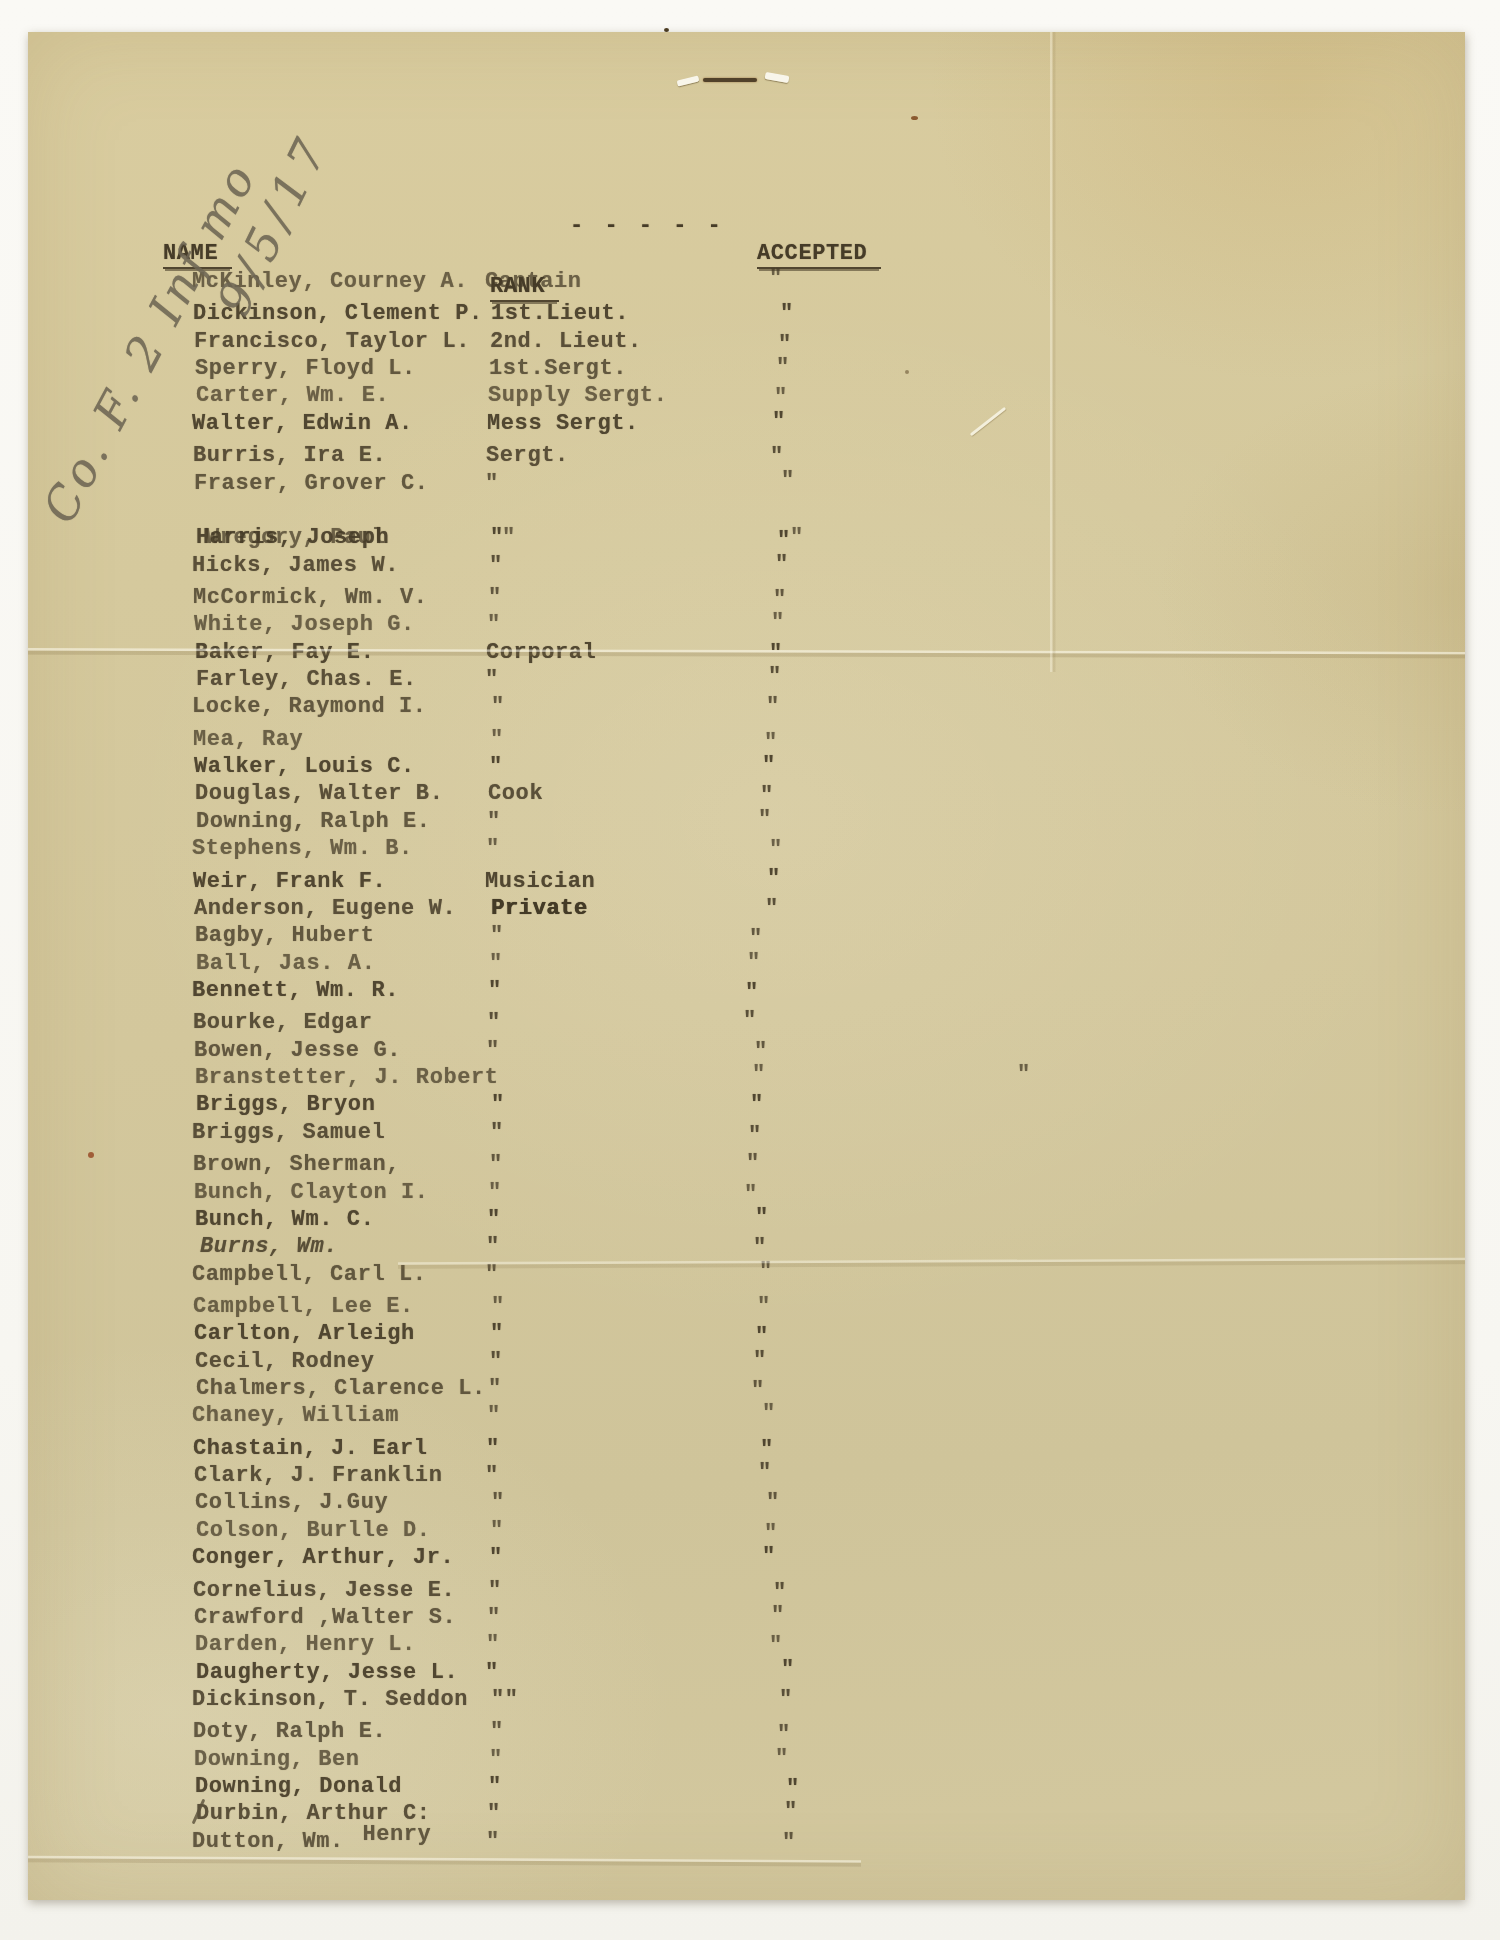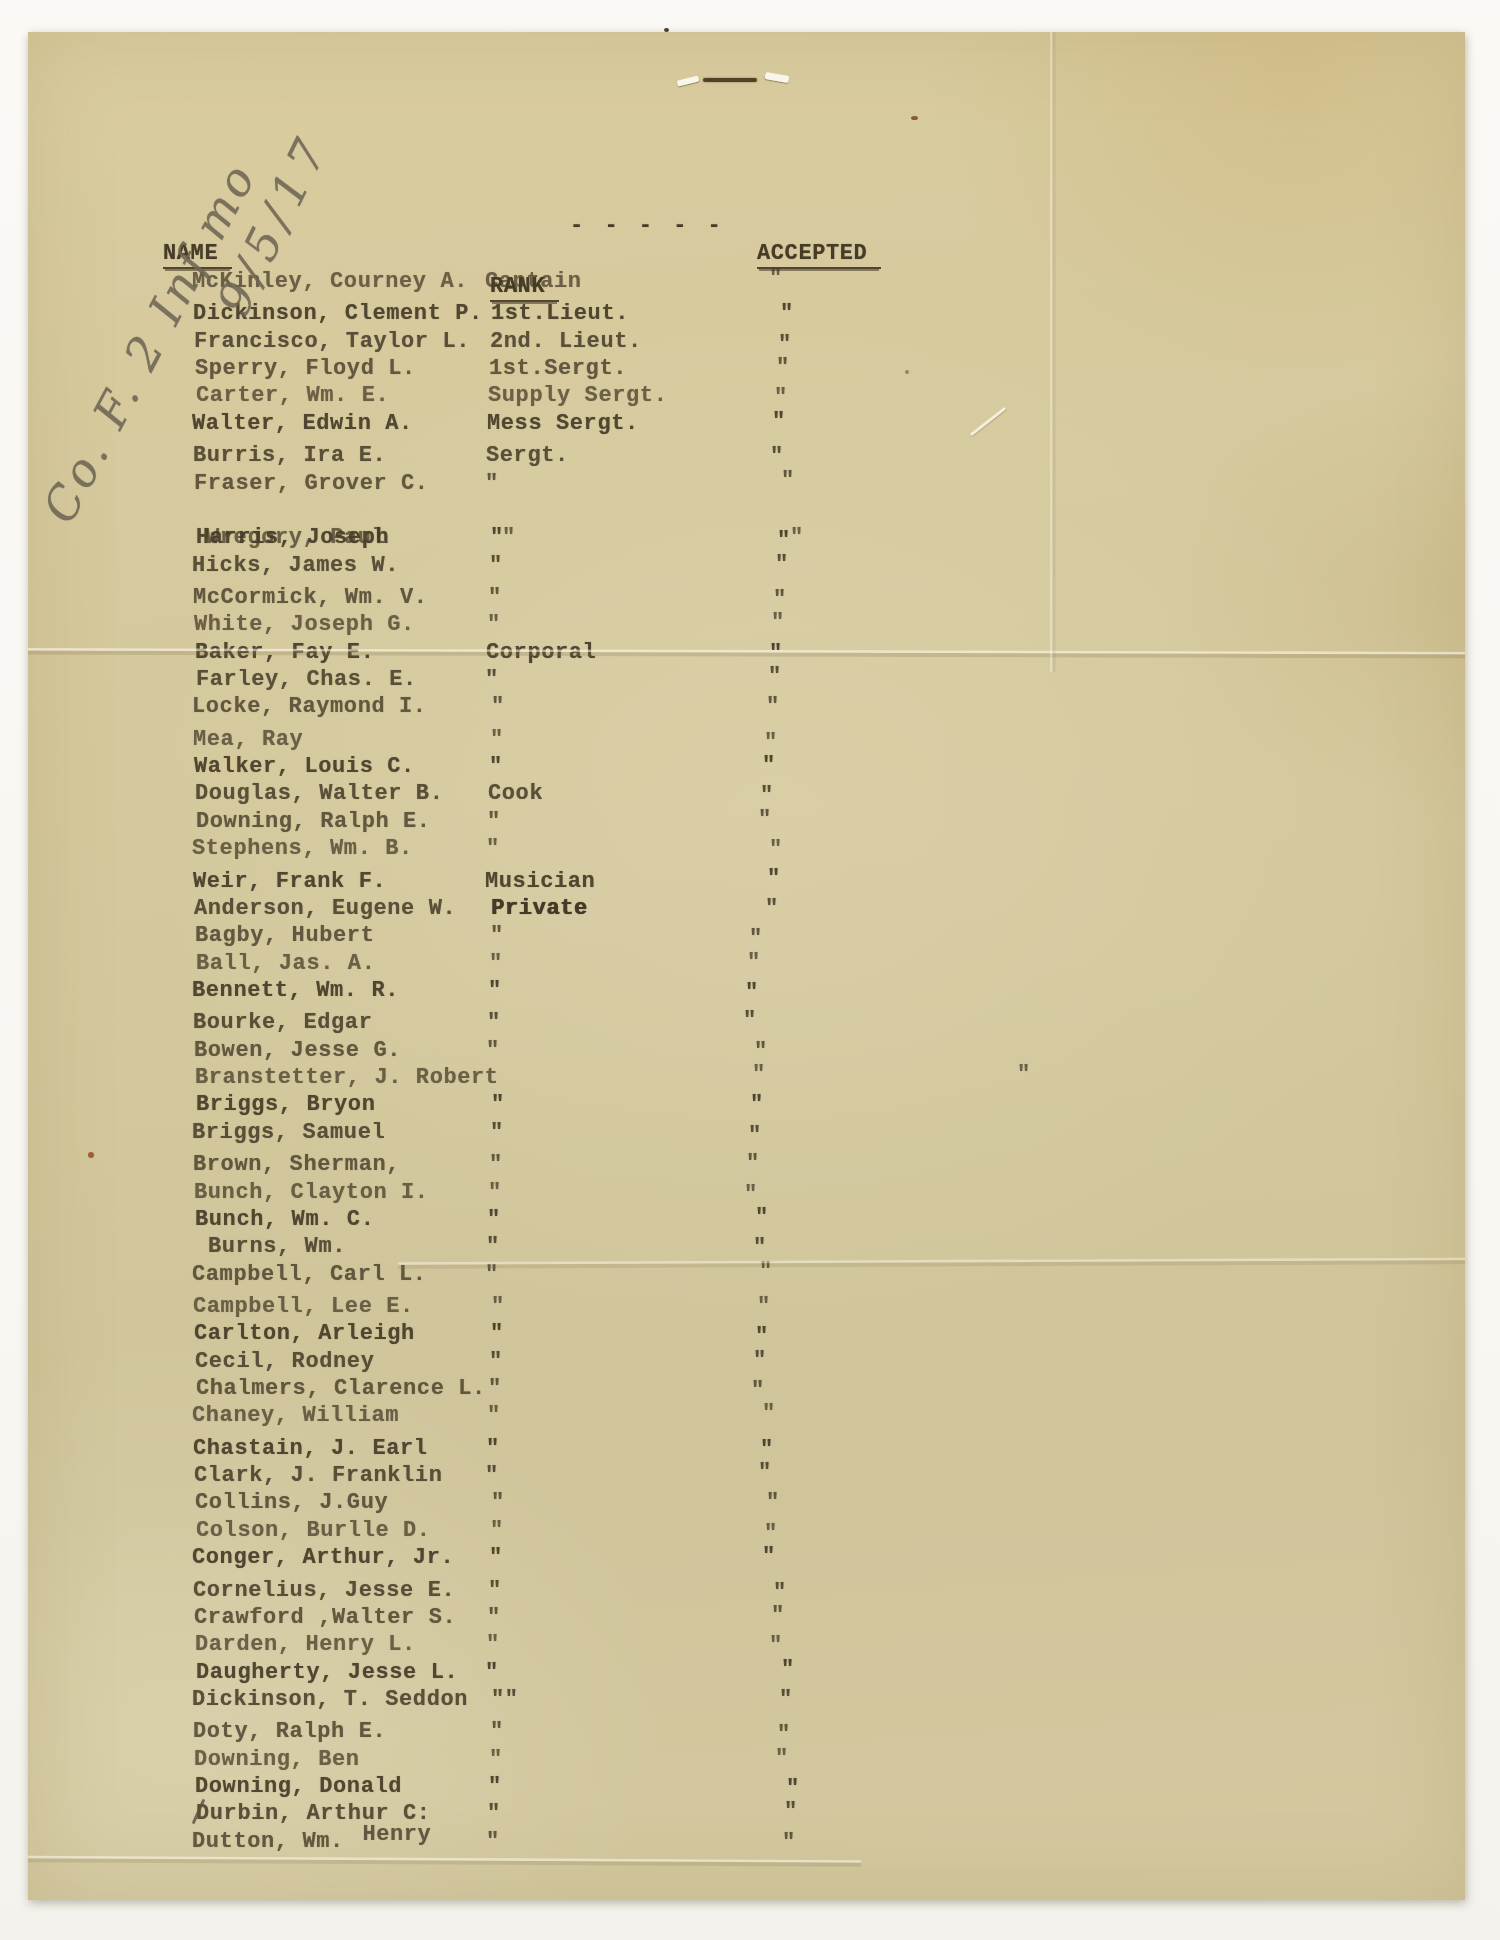--- a/index.html
+++ b/index.html
@@ -101,21 +101,21 @@
       <div class="row type" style="top: 919.64px;"><span class="name-cell" style="left: 168px; opacity: 0.74;">Ball, Jas. A.</span><span style="left: 461px; opacity: 0.74;">"</span><span style="left: 719px; top: -1px; opacity: 0.74;">"</span></div>
       <div class="row type" style="top: 947px;"><span class="name-cell" style="left: 164px; opacity: 0.92;">Bennett, Wm. R.</span><span style="left: 460px; opacity: 0.92;">"</span><span style="left: 717px; top: 2px; opacity: 0.92;">"</span></div>
       <div class="row type" style="top: 979.36px;"><span class="name-cell" style="left: 165px; opacity: 0.86;">Bourke, Edgar</span><span style="left: 459px; opacity: 0.86;">"</span><span style="left: 715px; top: -2px; opacity: 0.86;">"</span></div>
       <div class="row type" style="top: 1006.72px;"><span class="name-cell" style="left: 166px; opacity: 0.8;">Bowen, Jesse G.</span><span style="left: 458px; opacity: 0.8;">"</span><span style="left: 726px; top: 1px; opacity: 0.8;">"</span></div>
       <div class="row type" style="top: 1034.08px;"><span class="name-cell" style="left: 167px; opacity: 0.74;">Branstetter, J. Robert</span><span style="left: 724px; top: -3px; opacity: 0.74;">"</span><span style="left: 989px; top: -3px; opacity: 0.74;">"</span></div>
       <div class="row type" style="top: 1061.44px;"><span class="name-cell" style="left: 168px; opacity: 0.92;">Briggs, Bryon</span><span style="left: 463px; opacity: 0.92;">"</span><span style="left: 722px; top: 0px; opacity: 0.92;">"</span></div>
       <div class="row type" style="top: 1088.8px;"><span class="name-cell" style="left: 164px; opacity: 0.86;">Briggs, Samuel</span><span style="left: 462px; opacity: 0.86;">"</span><span style="left: 720px; top: 3px; opacity: 0.86;">"</span></div>
       <div class="row type" style="top: 1121.16px;"><span class="name-cell" style="left: 165px; opacity: 0.8;">Brown, Sherman,</span><span style="left: 461px; opacity: 0.8;">"</span><span style="left: 718px; top: -1px; opacity: 0.8;">"</span></div>
       <div class="row type" style="top: 1148.52px;"><span class="name-cell" style="left: 166px; opacity: 0.74;">Bunch, Clayton I.</span><span style="left: 460px; opacity: 0.74;">"</span><span style="left: 716px; top: 2px; opacity: 0.74;">"</span></div>
       <div class="row type" style="top: 1175.88px; padding-left: 24px;"><span class="name-cell" style="left: 167px; opacity: 0.92;">Bunch, Wm. C.</span><span style="left: 459px; opacity: 0.92;">"</span><span style="left: 727px; top: -2px; opacity: 0.92;">"</span></div>
-      <div class="row type" style="top: 1203.24px;"><span class="name-cell" style="left: 180px; opacity: 0.86;">Burns, Wm.</span><span style="left: 458px; opacity: 0.86;">"</span><span style="left: 725px; top: 1px; opacity: 0.86;">"</span></div>
+      <div class="row type" style="top: 1203.24px;"><span class="name-cell" style="left: 172px; opacity: 0.86; font-style: italic;">Burns, Wm.</span><span style="left: 458px; opacity: 0.86;">"</span><span style="left: 725px; top: 1px; opacity: 0.86;">"</span></div>
       <div class="row type" style="top: 1230.6px;"><span class="name-cell" style="left: 164px; opacity: 0.8;">Campbell, Carl L.</span><span style="left: 457px; opacity: 0.8;">"</span><span style="left: 731px; top: -3px; opacity: 0.8;">"</span></div>
       <div class="row type" style="top: 1262.96px;"><span class="name-cell" style="left: 165px; opacity: 0.74;">Campbell, Lee E.</span><span style="left: 463px; opacity: 0.74;">"</span><span style="left: 729px; top: 0px; opacity: 0.74;">"</span></div>
       <div class="row type" style="top: 1290.32px;"><span class="name-cell" style="left: 166px; opacity: 0.92;">Carlton, Arleigh</span><span style="left: 462px; opacity: 0.92;">"</span><span style="left: 727px; top: 3px; opacity: 0.92;">"</span></div>
       <div class="row type" style="top: 1317.68px;"><span class="name-cell" style="left: 167px; opacity: 0.86;">Cecil, Rodney</span><span style="left: 461px; opacity: 0.86;">"</span><span style="left: 725px; top: -1px; opacity: 0.86;">"</span></div>
       <div class="row type" style="top: 1345.04px;"><span class="name-cell" style="left: 168px; opacity: 0.8;">Chalmers, Clarence L.</span><span style="left: 460px; opacity: 0.8;">"</span><span style="left: 723px; top: 2px; opacity: 0.8;">"</span></div>
       <div class="row type" style="top: 1372.4px;"><span class="name-cell" style="left: 164px; opacity: 0.74;">Chaney, William</span><span style="left: 459px; opacity: 0.74;">"</span><span style="left: 734px; top: -2px; opacity: 0.74;">"</span></div>
       <div class="row type" style="top: 1404.76px;"><span class="name-cell" style="left: 165px; opacity: 0.92;">Chastain, J. Earl</span><span style="left: 458px; opacity: 0.92;">"</span><span style="left: 732px; top: 1px; opacity: 0.92;">"</span></div>
       <div class="row type" style="top: 1432.12px;"><span class="name-cell" style="left: 166px; opacity: 0.86;">Clark, J. Franklin</span><span style="left: 457px; opacity: 0.86;">"</span><span style="left: 730px; top: -3px; opacity: 0.86;">"</span></div>
       <div class="row type" style="top: 1459.48px;"><span class="name-cell" style="left: 167px; opacity: 0.8;">Collins, J.Guy</span><span style="left: 463px; opacity: 0.8;">"</span><span style="left: 738px; top: 0px; opacity: 0.8;">"</span></div>
       <div class="row type" style="top: 1486.84px;"><span class="name-cell" style="left: 168px; opacity: 0.74;">Colson, Burlle D.</span><span style="left: 462px; opacity: 0.74;">"</span><span style="left: 736px; top: 3px; opacity: 0.74;">"</span></div>

